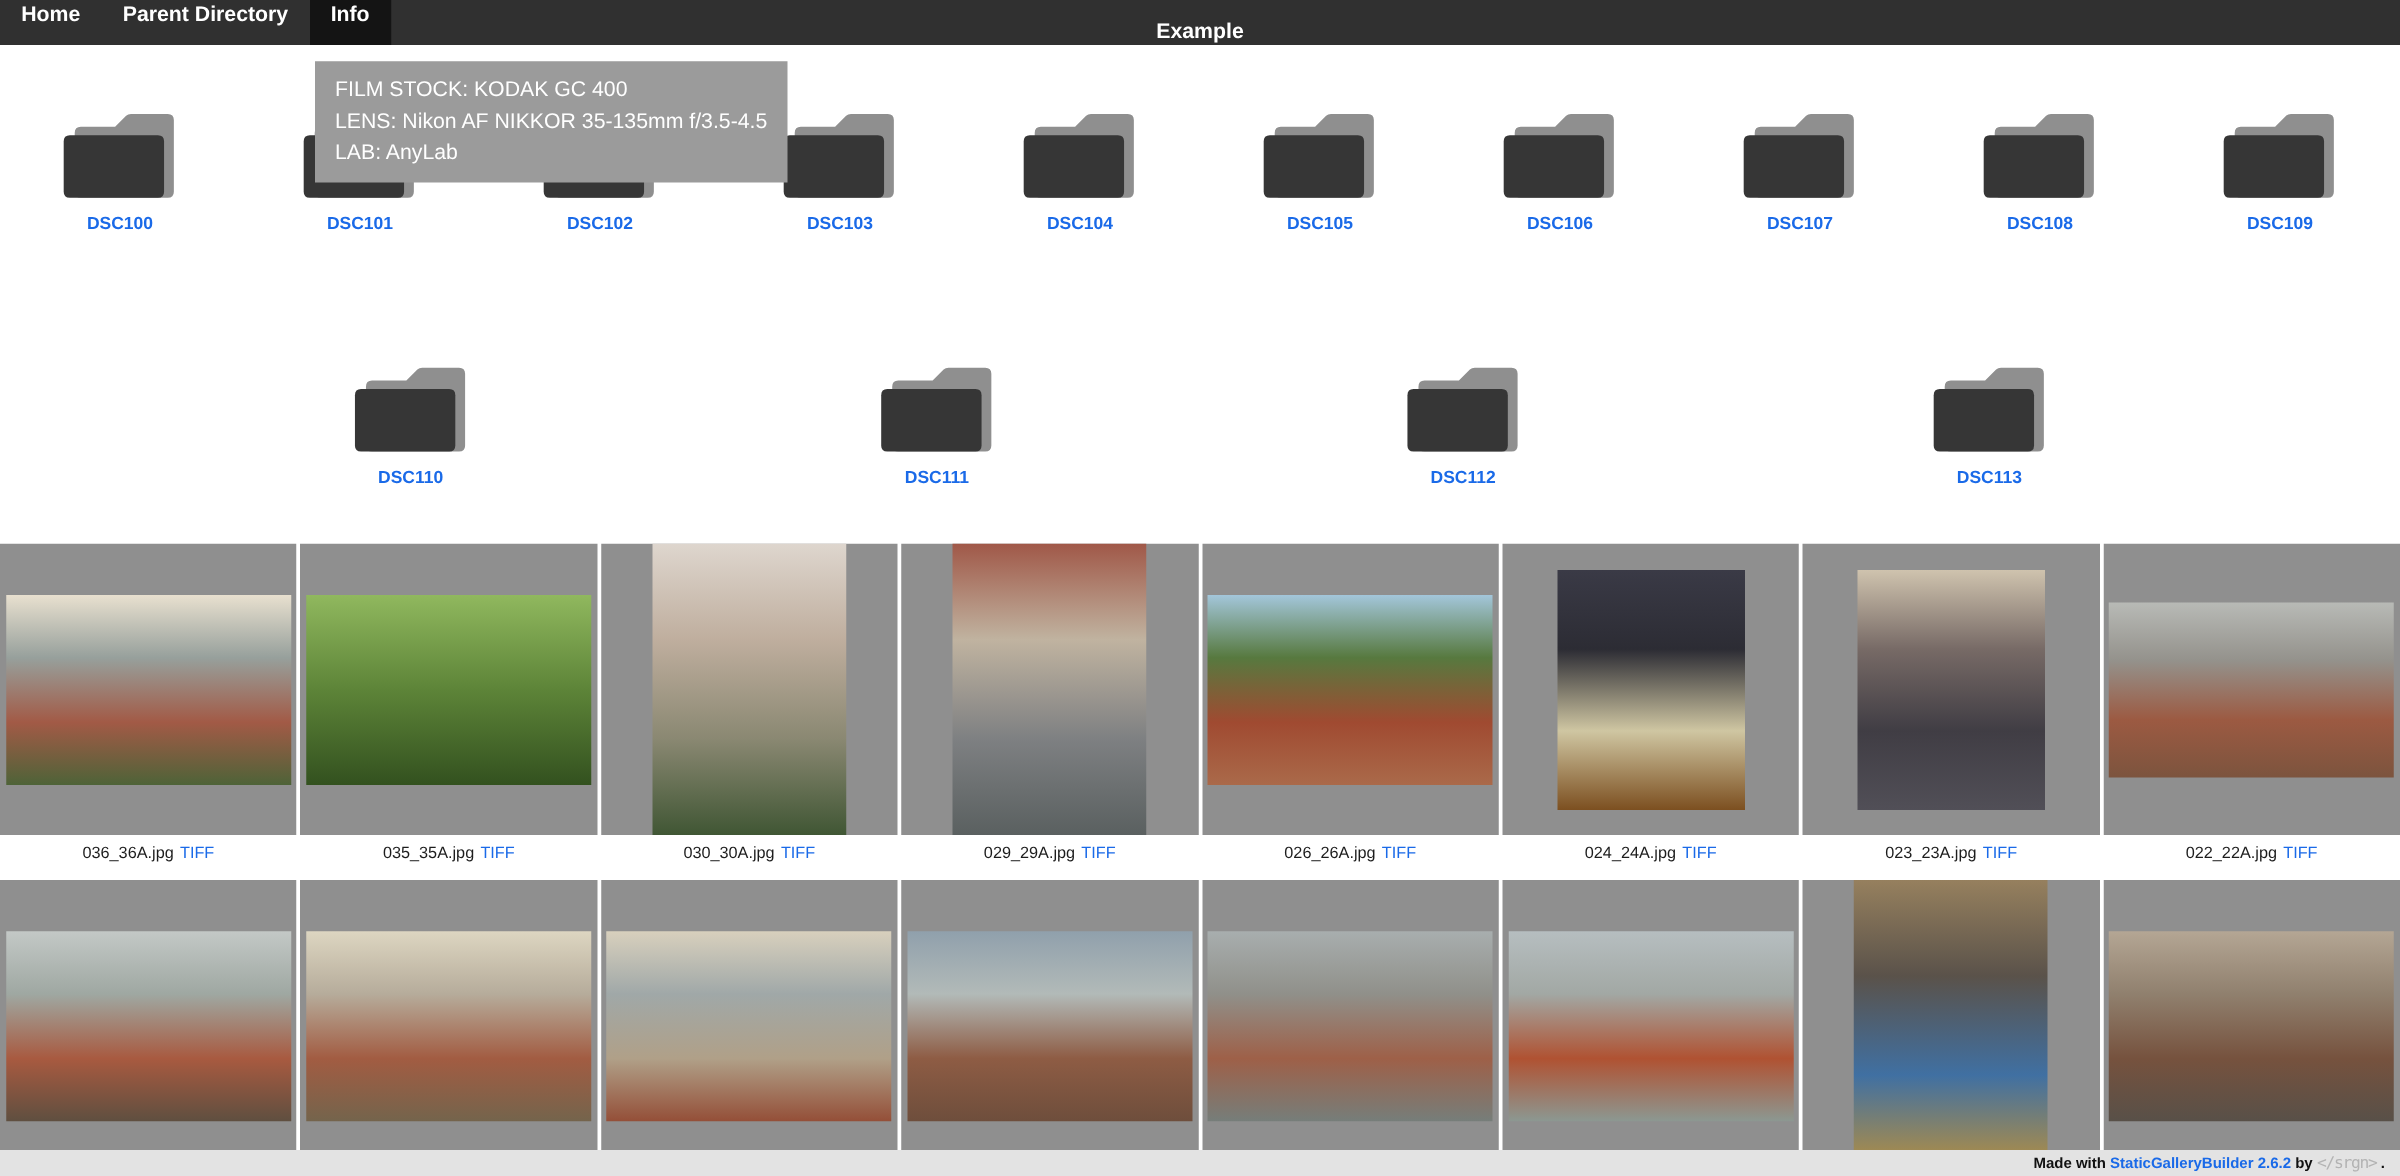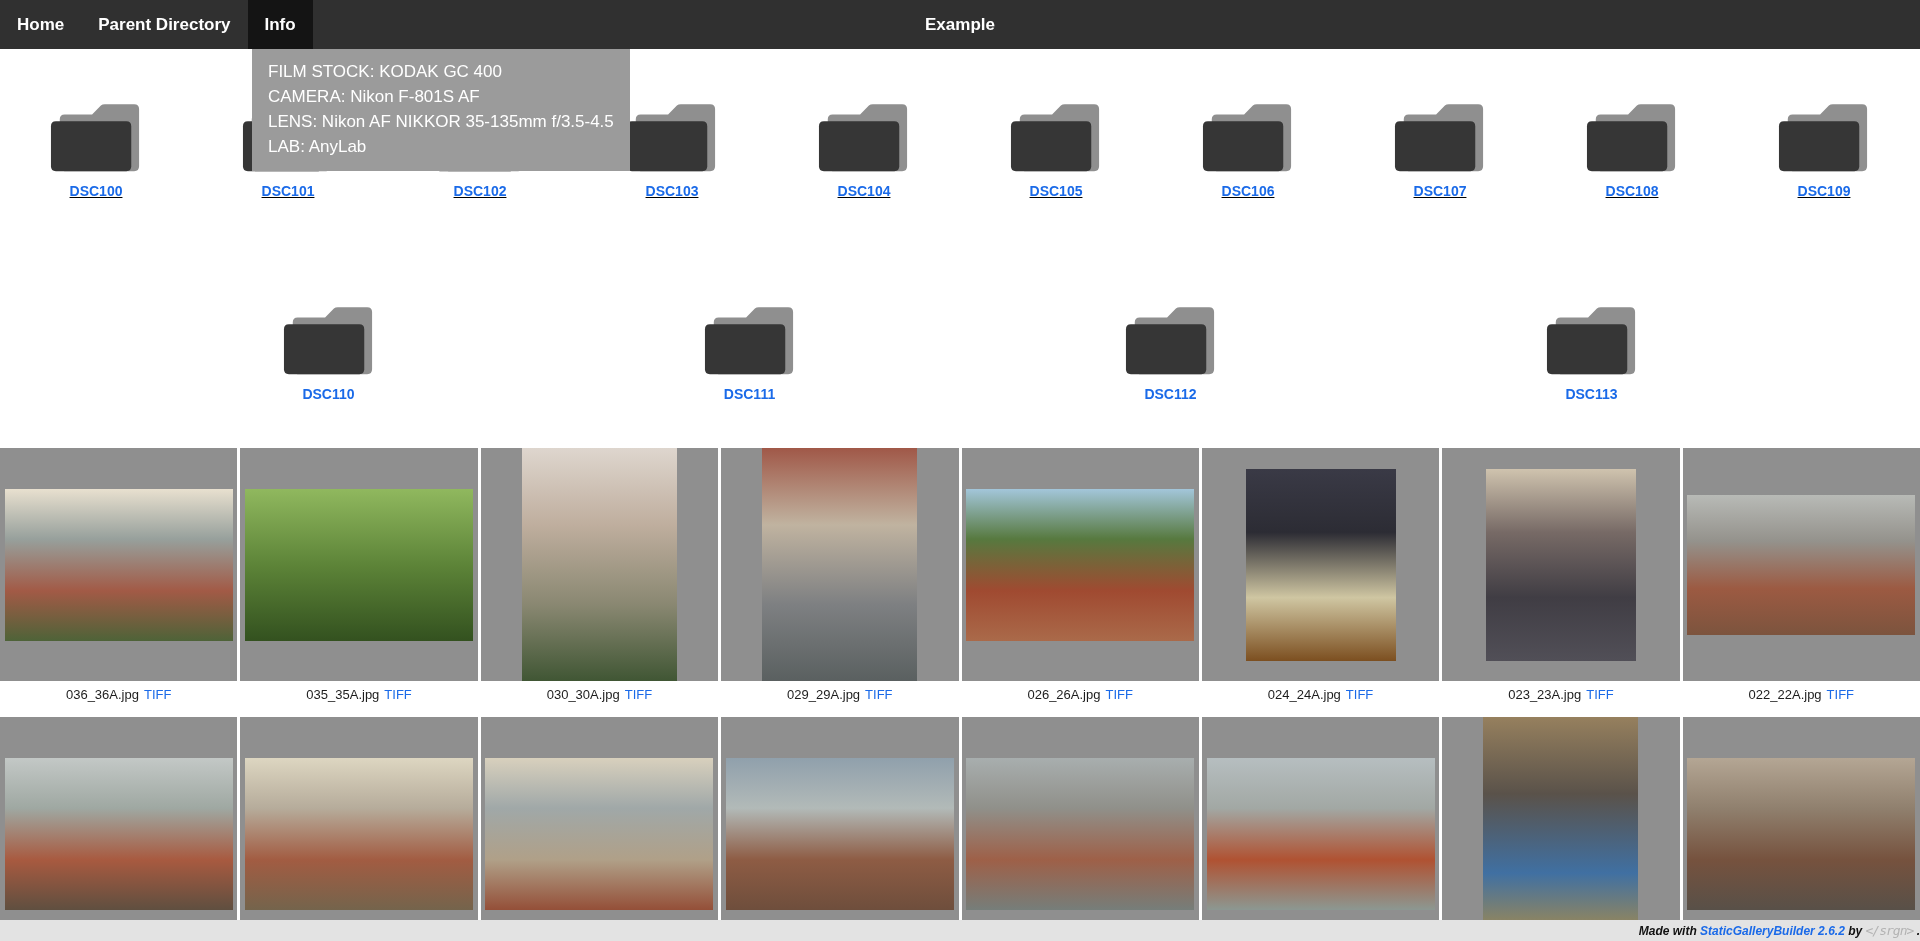--- a/index.html
+++ b/index.html
@@ -10,34 +10,34 @@
     --cell-gray:#8f8f8f;
     --footer-bg:#e3e3e3;
     --folder-back:#8f8f8f;
     --folder-front:#363636;
   }
   *{margin:0;padding:0;box-sizing:border-box;}
   html,body{width:1920px;height:941px;overflow:hidden;background:#fff;
     font-family:"Liberation Sans", sans-serif;position:relative;}
 
   
-  .topnav{position:relative;height:49px;background:var(--nav-bg);display:flex;align-items:flex-end;z-index:20;}
+  .topnav{position:relative;height:36px;background:var(--nav-bg);display:flex;align-items:flex-end;z-index:20;}
   .nav-item{display:block;line-height:49px;padding:0 17px;color:#fff;font-weight:bold;
     font-size:17px;text-decoration:none;cursor:pointer;}
   .nav-item.active{background:var(--nav-active-bg);}
   .nav-title{position:absolute;left:50%;top:0;transform:translateX(-50%);line-height:49px;
     color:#fff;font-weight:bold;font-size:17px;}
 
   
   .info-popup{position:absolute;left:252px;top:49px;background:var(--popup-bg);color:#fff;
     font-size:17px;line-height:25px;padding:10px 16px 12px 16px;z-index:15;white-space:nowrap;}
 
   
   .folder-row{display:flex;}
-  .folder-row.row1{margin-top:45px;text-decoration:underline;}
+  .folder-row.row1{margin-top:45px;}
   .folder-row.row1 .folder-item{flex:1 1 0;}
   .folder-row.row2{margin-top:98px;justify-content:center;gap:311px;}
   .folder-row.row2 .folder-item{width:110px;}
   .folder-item{display:flex;flex-direction:column;align-items:center;cursor:pointer;}
   .folder-icon{width:94px;height:80px;display:block;}
   .folder-icon .back{fill:var(--folder-back);}
   .folder-icon .front{fill:var(--folder-front);}
   .folder-label{margin-top:9px;font-size:14px;font-weight:bold;color:var(--accent);text-decoration:none;}
 
   
@@ -47,39 +47,38 @@
   .photo{display:block;}
   .photo.landscape{width:228px;height:152px;}
   .photo.wide{width:228px;height:140px;}
   .photo.portrait{width:155px;height:233px;}
   .photo.tall{width:150px;height:192px;}
   .caption{height:27px;line-height:27px;text-align:center;font-size:13px;color:#1d1d1d;background:#fff;}
   .caption .tiff{color:var(--accent);text-decoration:none;margin-left:5px;cursor:pointer;margin-top:25px;}
 
   
   .footer{position:absolute;left:0;bottom:0;width:100%;height:21px;background:var(--footer-bg);
-    z-index:30;text-align:right;line-height:21px;font-size:12px;color:#111;font-style:italic;}
+    z-index:30;text-align:right;line-height:21px;font-size:12px;color:#111;padding-right:12px;}
   .footer .bold{font-weight:bold;}
   .footer .builder-link{color:var(--accent);font-weight:bold;text-decoration:none;cursor:pointer;}
   .footer .logo{font-family:"DejaVu Sans Mono", monospace;color:#b3b3b3;font-size:13px;
     text-decoration:none;letter-spacing:-1px;cursor:pointer;}
 </style>
 </head>
 <body>
 
 <nav class="topnav">
   <a class="nav-item">Home</a>
   <a class="nav-item">Parent Directory</a>
   <a class="nav-item active">Info</a>
   <div class="nav-title">Example</div>
 </nav>
 
 <div class="info-popup">
   <div>FILM STOCK: KODAK GC 400</div>
-  <div>CAMERA: Nikon F-801S AF</div>
   <div>LENS: Nikon AF NIKKOR 35-135mm f/3.5-4.5</div>
   <div>LAB: AnyLab</div>
 </div>
 
 <main>
   <div class="folder-row row1">
   <div class="folder-item">
     <svg class="folder-icon" viewBox="0 0 96 80" aria-hidden="true">
       <path class="back" d="M11 73 L11 25 Q11 20 16 20 L44 20 L53 11 Q54.5 9.5 57 9.5 L87 9.5 Q92 9.5 92 14.5 L92 73 Q92 78 87 78 L16 78 Q11 78 11 73 Z"></path>
       <path class="front" d="M2 73 L2 32 Q2 27 7 27 L79 27 Q84 27 84 32 L84 73 Q84 78 79 78 L7 78 Q2 78 2 73 Z"></path>

